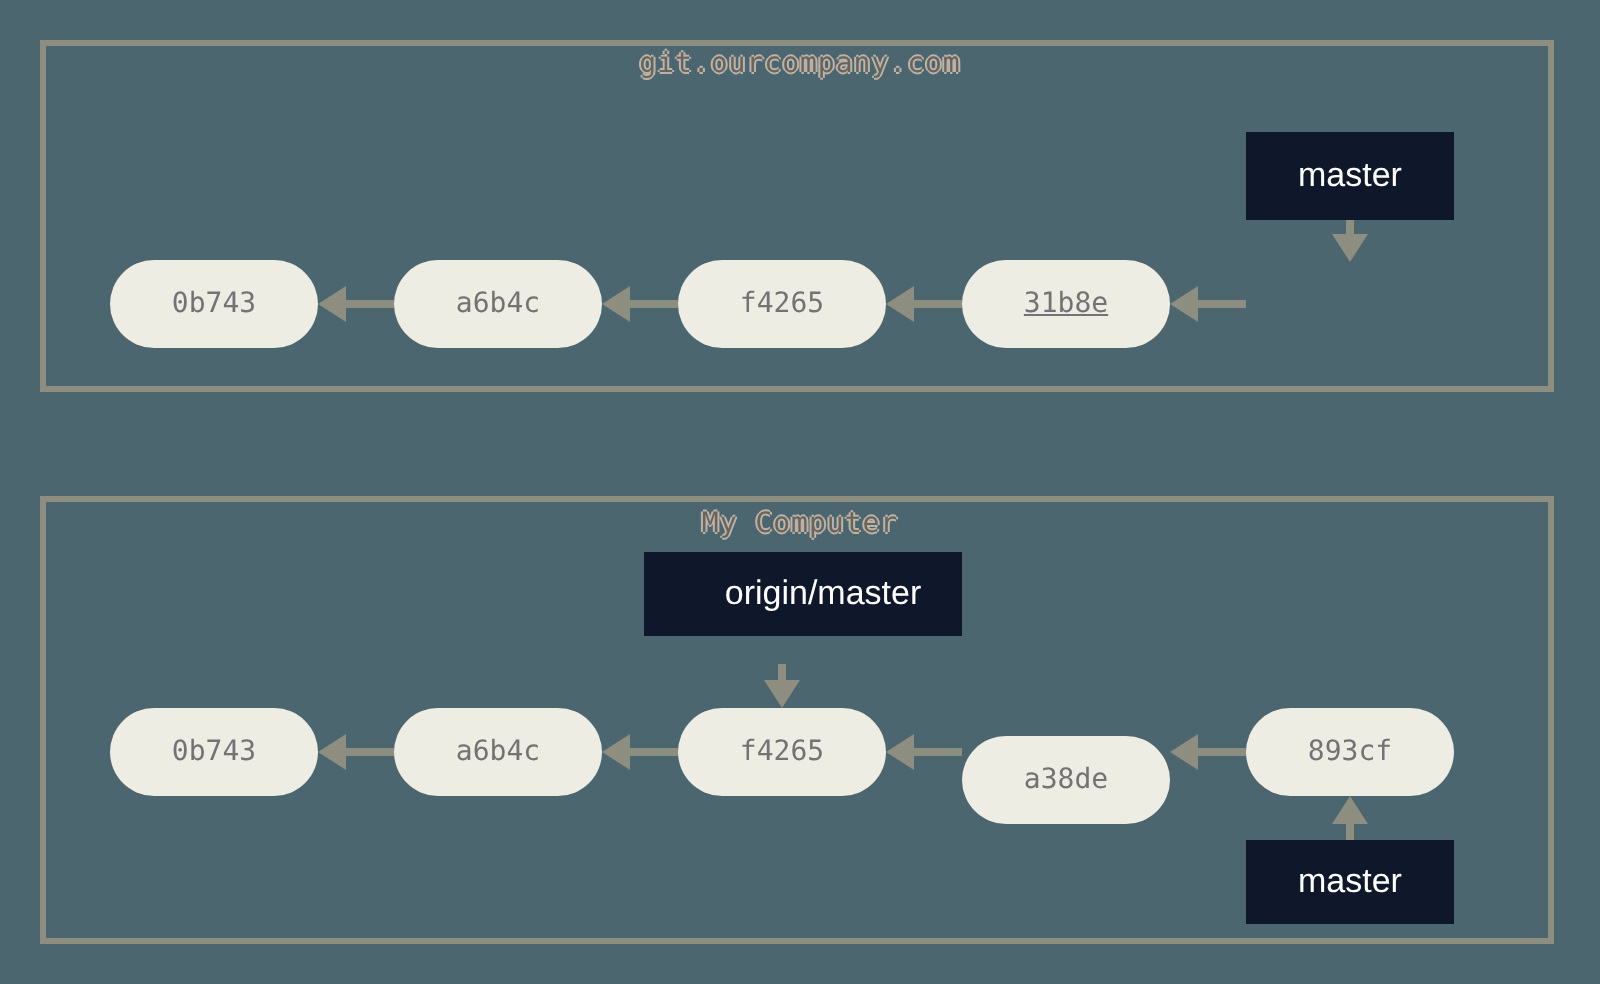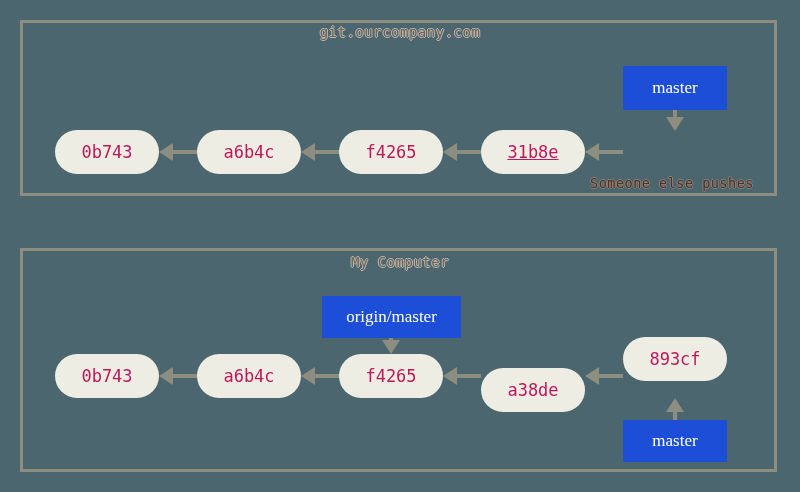--- a/index.html
+++ b/index.html
@@ -40,22 +40,22 @@
 
   .commit {
     position: absolute;
     width: 104px;
     height: 44px;
     background: #edede4;
     border-radius: 22px;
     display: flex;
     align-items: center;
     justify-content: center;
-    color: #be185d;
-    font-size: 17px;
+    color: #737373;
+    font-size: 14px;
     font-family: "DejaVu Sans Mono", "Liberation Mono", monospace;
     z-index: 3;
   }
 
   .arrow-h {
     position: absolute;
     height: 4px;
     background: #8d8d80;
     z-index: 1;
   }
@@ -102,27 +102,27 @@
     top: -13px;
     width: 0;
     height: 0;
     border-left: 9px solid transparent;
     border-right: 9px solid transparent;
     border-bottom: 14px solid #8d8d80;
   }
 
   .ref-label {
     position: absolute;
-    background: #1d4ed8;
+    background: #0f172a;
     color: #ffffff;
     display: flex;
     align-items: center;
     justify-content: center;
     font-size: 17px;
-    font-family: Liberation Serif, serif;
+    font-family: Liberation Sans, sans-serif;
     z-index: 4;
   }
 
   .annotation {
     position: absolute;
     color: #4a342c;
     font-size: 13.5px;
     letter-spacing: 0.5px;
     font-family: "DejaVu Sans Mono", "Liberation Mono", monospace;
     text-shadow:
@@ -152,42 +152,41 @@
 
   <div class="arrow-h" style="left:172px; top:150px; width:25px;"></div>
   <div class="arrow-h" style="left:314px; top:150px; width:25px;"></div>
   <div class="arrow-h" style="left:456px; top:150px; width:25px;"></div>
   <div class="arrow-h" style="left:598px; top:150px; width:25px;"></div>
 
   <div class="ref-label" style="left:623px; top:66px; width:104px; height:44px;">master</div>
 
   <div class="arrow-v-down" style="left:673px; top:110px; height:8px;"></div>
 
-  <div class="annotation" style="left:590px; top:175px;">Someone else pushes</div>
 
   <div class="panel" id="panel-local"></div>
 
   <div class="panel-title" id="title-local">My Computer</div>
 
   <div class="commit" style="left:55px;  top:354px;">0b743</div>
 
   <div class="commit" style="left:197px; top:354px;">a6b4c</div>
 
   <div class="commit" style="left:339px; top:354px;">f4265</div>
 
   <div class="commit" style="left:481px; top:368px;">a38de</div>
 
-  <div class="commit" style="left:623px; top:337px;">893cf</div>
+  <div class="commit" style="left:623px; top:354px;">893cf</div>
 
   <div class="arrow-h" style="left:172px; top:374px; width:25px;"></div>
   <div class="arrow-h" style="left:314px; top:374px; width:25px;"></div>
   <div class="arrow-h" style="left:456px; top:374px; width:25px;"></div>
   <div class="arrow-h" style="left:598px; top:374px; width:25px;"></div>
 
-  <div class="ref-label" style="left:322px; top:296px; width:139px; height:42px;">origin/master</div>
+  <div class="ref-label" style="left:322px; top:276px; width:139px; height:42px;padding-left:20px;">origin/master</div>
 
   <div class="arrow-v-down" style="left:389px; top:332px; height:9px;"></div>
 
   <div class="ref-label" style="left:623px; top:420px; width:104px; height:42px;">master</div>
 
   <div class="arrow-v-up" style="left:673px; top:411px; height:9px;"></div>
 
 </div>
 
 </body></html>

